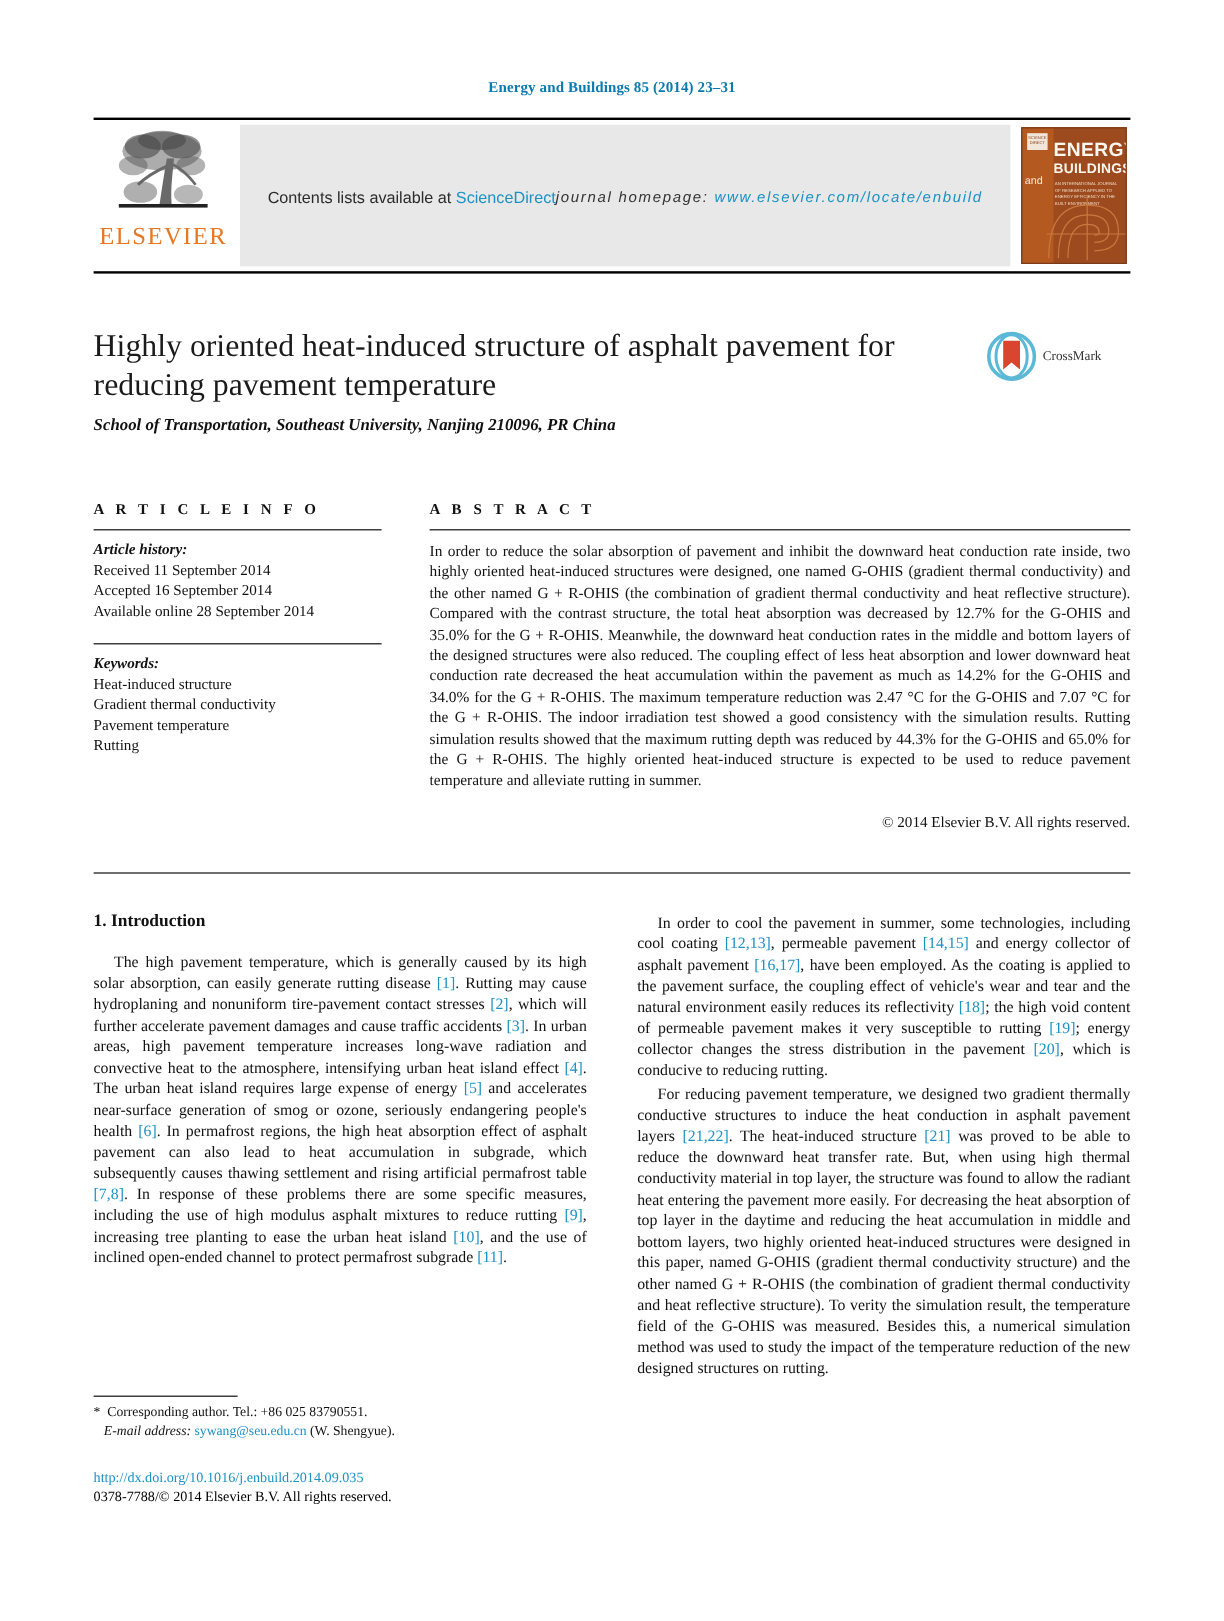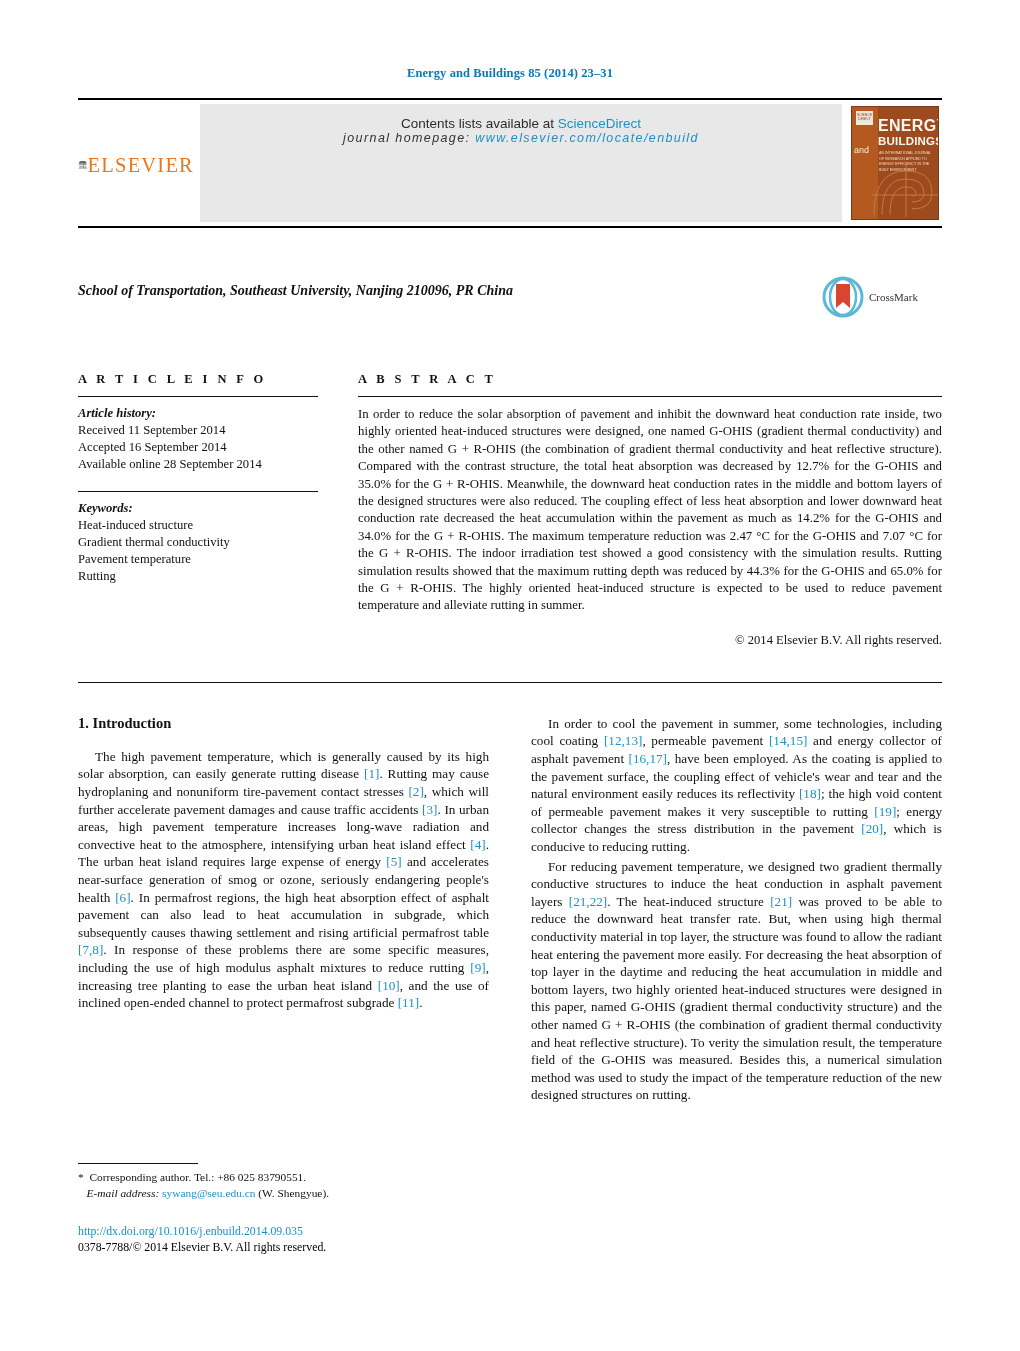--- a/index.html
+++ b/index.html
@@ -39,42 +39,43 @@
     border-top: 2.2px solid #000;
     border-bottom: 2.6px solid #000;
     display: flex;
     align-items: stretch;
     height: 126px;
   }
   .elsevier-block {
     width: 116px;
     flex: 0 0 116px;
     display: flex;
+    flex-direction: column;
     justify-content: flex-start;
     align-items: center;
     padding-top: 4px;
     box-sizing: border-box;
   }
   .tree-svg { display:block; }
   .elsevier-word {
     font-family: "Liberation Serif", serif;
     color: #E87722;
     font-size: 20.5px;
     letter-spacing: 1.2px;
     font-weight: 400;
     line-height: 1;
     margin-top: 1px;
   }
   .center-block {
     flex: 1 1 auto;
     background: #e8e8e8;
     display: flex;
-    flex-direction: column;
+    flex-direction: row;
     align-items: center;
-    justify-content: flex-start;
+    justify-content: center;
     padding: 12px 0 10px 0;
     box-sizing: border-box;
     margin: 4px 6px 4px 6px;
   }
   .contents-line {
     font-family: "Liberation Sans", sans-serif;
     font-size: 13.5px;
     color: #2b2b2b;
   }
   .contents-line .sd { color: #1b91c4; }
@@ -341,20 +342,21 @@
             <line x1="0" y1="30" x2="70" y2="30"></line>
             <line x1="34" y1="0" x2="34" y2="52"></line>
           </g>
         </svg>
       </div>
     </div>
   </div>
 
   <div class="title-row">
     <div class="title-col">
+      <h1 class="paper-title">Highly oriented heat-induced structure of asphalt pavement for reducing pavement temperature</h1>
       <div class="affiliation">School of Transportation, Southeast University, Nanjing 210096, PR China</div>
     </div>
     <div class="crossmark">
       <svg width="42" height="42" viewBox="0 0 42 42">
         <circle cx="21" cy="21" r="19" fill="#ffffff" stroke="#5bb8d6" stroke-width="3"></circle>
         <ellipse cx="21" cy="21" rx="13" ry="18" fill="none" stroke="#5bb8d6" stroke-width="2.5"></ellipse>
         <path d="M14 8 L28 8 L28 32 L21 26 L14 32 Z" fill="#d9452e"></path>
       </svg>
       <span class="crossmark-label">CrossMark</span>
     </div>

